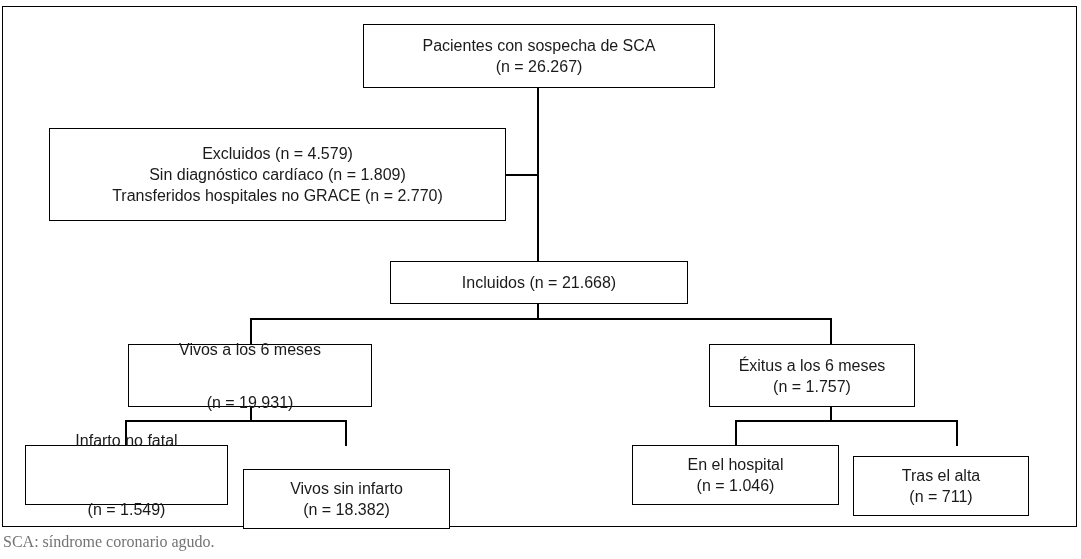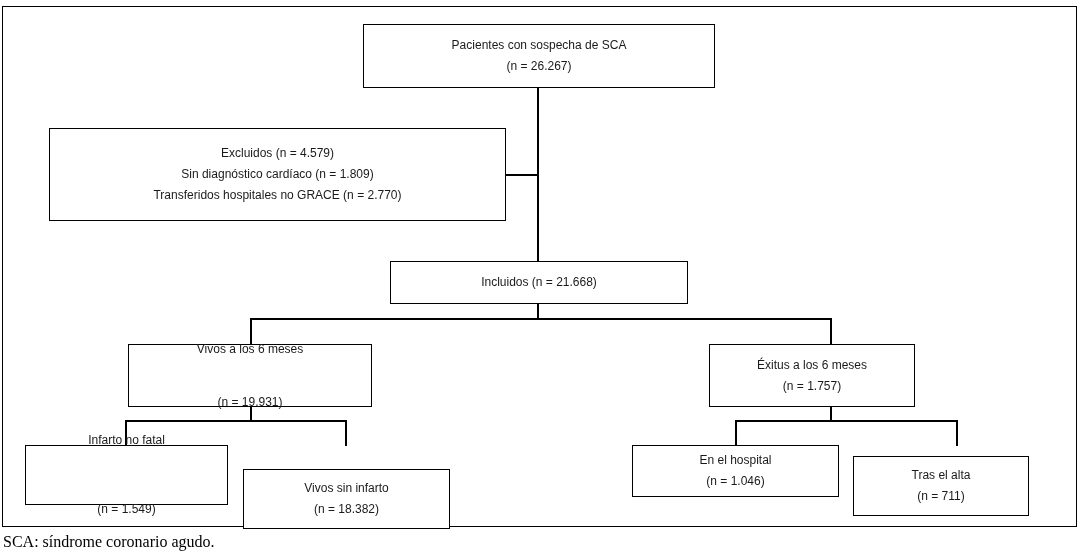--- a/index.html
+++ b/index.html
@@ -28,38 +28,38 @@
   .node {
     position: absolute;
     border: 1.5px solid #000000;
     background: #ffffff;
     box-sizing: border-box;
     display: flex;
     flex-direction: column;
     align-items: center;
     justify-content: center;
     text-align: center;
-    font-size: 12px;
+    font-size: 16px;
     line-height: 21px;
     z-index: 2;
   }
   .line {
     position: absolute;
     background: #000000;
     z-index: 1;
   }
   
   .n-pacientes   { left: 363px; top: 24px;  width: 352px; height: 64px; }
   .n-excluidos   { left: 49px;  top: 128px; width: 457px; height: 93px; }
   .n-incluidos   { left: 390px; top: 261px; width: 298px; height: 43px; }
   .n-vivos6m     { left: 128px; top: 344px; width: 244px; height: 63px; gap: 32px; }
   .n-exitus6m    { left: 709px; top: 344px; width: 206px; height: 63px; }
   .n-infarto     { left: 25px;  top: 445px; width: 203px; height: 60px; gap: 48px; }
   .n-vivossin    { left: 243px; top: 445px; width: 207px; height: 60px; margin-top: 24px; }
-  .n-hospital    { left: 632px; top: 445px; width: 207px; height: 52px; }
+  .n-hospital    { left: 632px; top: 445px; width: 207px; height: 60px; }
   .n-alta        { left: 853px; top: 456px; width: 176px; height: 60px; }
   
   .l-top-down      { left: 537px; top: 88px;  width: 2px;   height: 174px; }
   .l-excl-branch   { left: 505px; top: 174px; width: 33px;  height: 2px; }
   .l-incl-down     { left: 537px; top: 304px; width: 2px;   height: 16px; }
   .l-split         { left: 250px; top: 318px; width: 582px; height: 2px; }
   .l-split-left    { left: 250px; top: 318px; width: 2px;   height: 27px; }
   .l-split-right   { left: 830px; top: 318px; width: 2px;   height: 27px; }
   .l-vivos-down    { left: 250px; top: 407px; width: 2px;   height: 15px; }
   .l-left2         { left: 125px; top: 420px; width: 222px; height: 2px; }
@@ -68,21 +68,21 @@
   .l-exitus-down   { left: 830px; top: 407px; width: 2px;   height: 15px; }
   .l-right2        { left: 735px; top: 420px; width: 223px; height: 2px; }
   .l-hospital-down { left: 735px; top: 420px; width: 2px;   height: 26px; }
   .l-alta-down     { left: 956px; top: 420px; width: 2px;   height: 26px; }
   .footnote {
     position: absolute;
     left: 3px;
     top: 533px;
     font-family: "Liberation Serif", "DejaVu Serif", serif;
     font-size: 16px;
-    color: #000000;
+    color: #737373;
   }
 </style>
 </head>
 <body>
 
 <div class="canvas">
 
   <div class="frame"></div>
 
   <div class="line l-top-down"></div>

